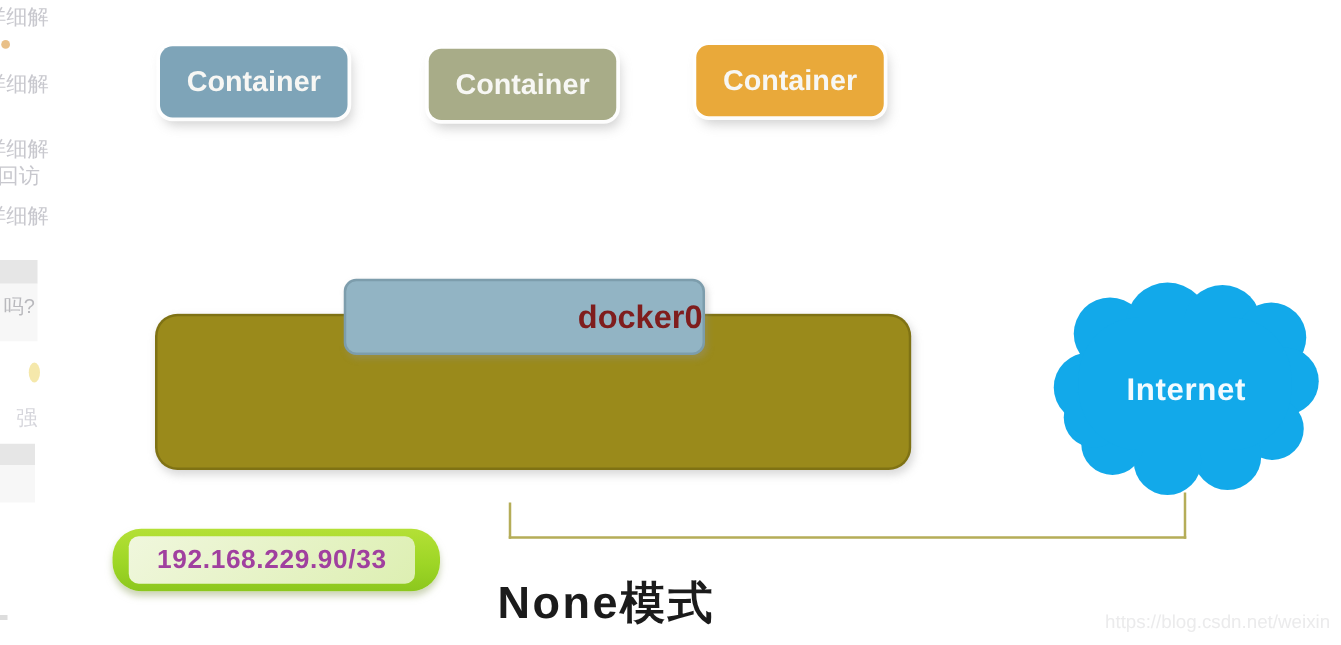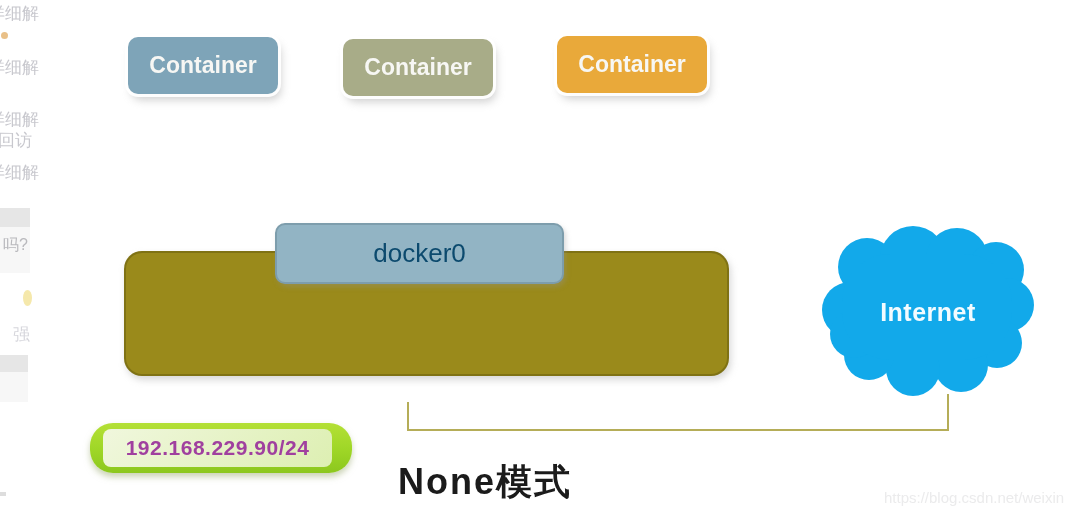--- a/index.html
+++ b/index.html
@@ -31,39 +31,39 @@
     background:#9a8a1b;border:2px solid rgba(105,94,14,.55);border-radius:18px;
     box-shadow:2px 4px 7px rgba(170,170,170,.45);
   }
   .host-label{
     position:absolute;left:124px;top:300px;width:601px;text-align:center;
     color:#f4efdd;font-size:26px;font-weight:bold;
   }
   .docker0{
     position:absolute;left:275px;top:223px;width:285px;height:57px;
     background:#92b4c4;border:2px solid #7d9dac;border-radius:10px;
-    display:flex;align-items:center;justify-content:center;
-    color:#0c4a6e;font-size:26px;font-weight:normal;
+    display:flex;align-items:center;justify-content:flex-end;
+    color:#7f1d1d;font-size:26px;font-weight:bold;
     box-shadow:2px 3px 5px rgba(150,150,150,.35);
   }
   .ens33{
     position:absolute;left:347px;top:350px;width:123px;height:52px;
     background:#2eb44d;border-radius:2px;
     display:flex;align-items:center;justify-content:center;
     color:#e6f8e6;font-size:23px;font-weight:bold;
   }
 
   
   .line{position:absolute;background:#b5ad58;}
   .line.v1{left:407px;top:402px;width:2px;height:29px;}
   .line.h1{left:407px;top:429px;width:542px;height:2px;}
   .line.v2{left:947px;top:394px;width:2px;height:37px;}
 
   
-  .cloud{position:absolute;left:822px;top:226px;width:212px;height:170px;}
+  .cloud{position:absolute;left:843px;top:226px;width:212px;height:170px;}
   .cloud .puff{position:absolute;background:#12a9ea;border-radius:50%;}
   .cloud .body{position:absolute;left:20px;top:28px;width:170px;height:106px;background:#12a9ea;border-radius:48px;}
   .cloud-label{
     position:absolute;left:0;top:72px;width:100%;text-align:center;
     color:#f2fbff;font-size:25px;font-weight:bold;letter-spacing:.5px;
   }
 
   
   .ip-pill{
     position:absolute;left:90px;top:423px;width:262px;height:50px;
@@ -140,21 +140,21 @@
     <div class="puff" style="left:64px;top:116px;width:54px;height:54px;"></div>
     <div class="puff" style="left:22px;top:104px;width:50px;height:50px;"></div>
     <div class="puff" style="left:0;top:56px;width:56px;height:56px;"></div>
     <div class="puff" style="left:8px;top:84px;width:48px;height:48px;"></div>
     <div class="body"></div>
     <div class="cloud-label">Internet</div>
   </div>
 
   <div class="ip-pill">
     <div class="ip-inner">
-      <span class="ip-text">192.168.229.90/24</span>
+      <span class="ip-text">192.168.229.90/33</span>
     </div>
   </div>
 
   <div class="title">None模式</div>
 
   <div class="watermark">https://blog.csdn.net/weixin</div>
 
 </div>
 
 </body></html>

